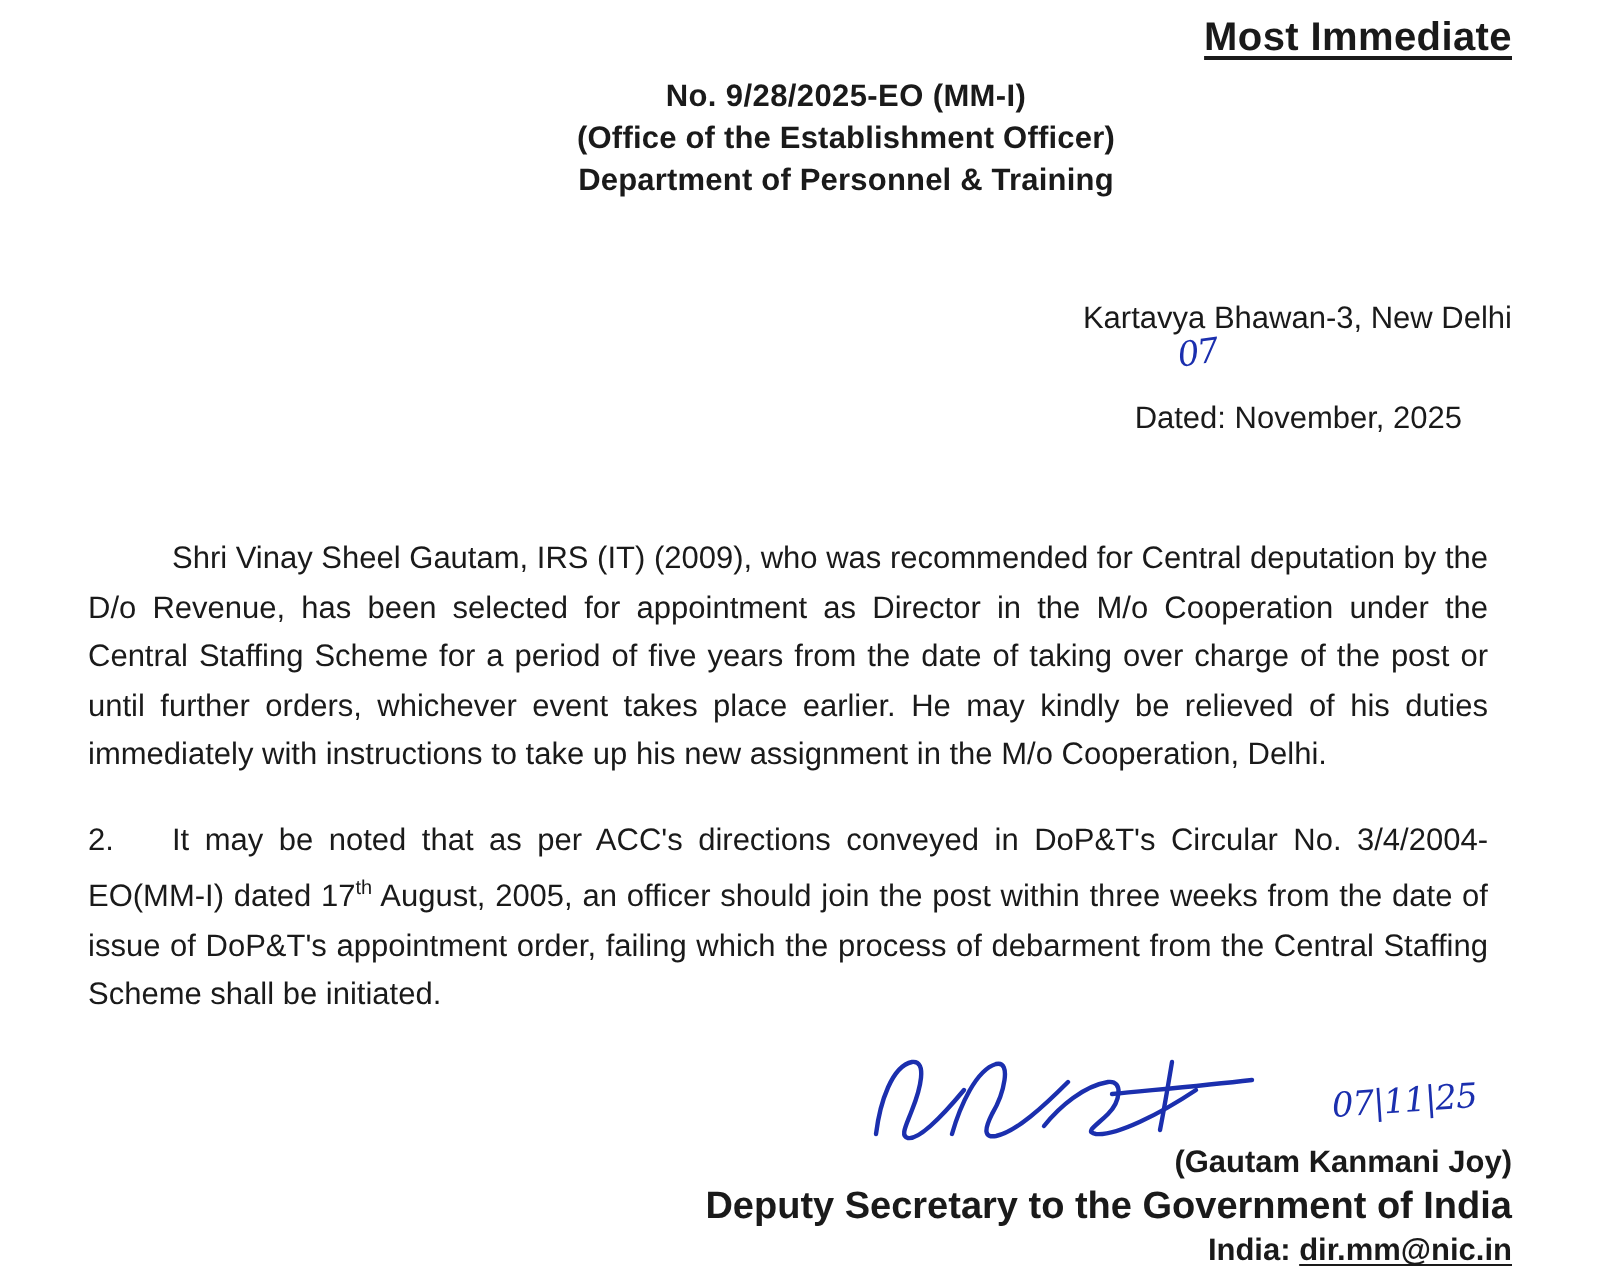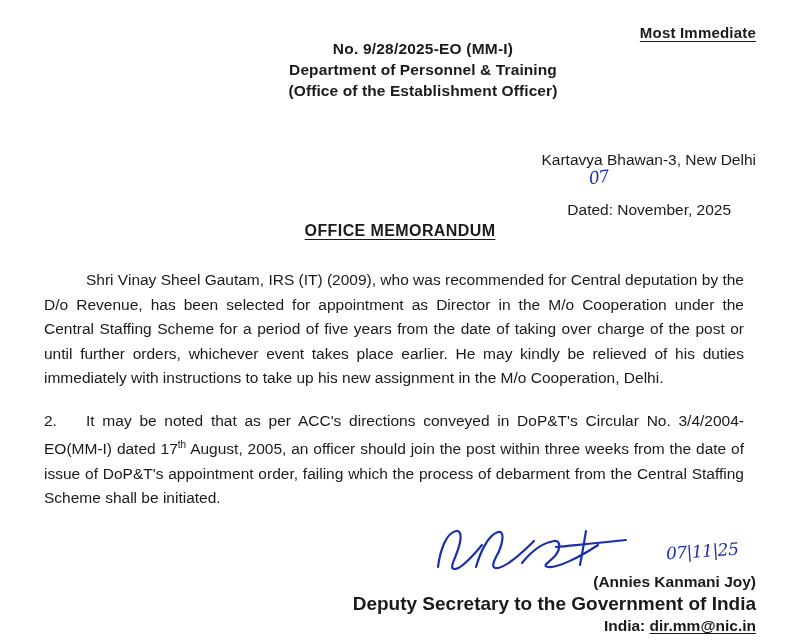--- a/index.html
+++ b/index.html
@@ -19,23 +19,23 @@
     position: relative;
     width: 800px;
     height: 643px;
     padding: 0;
     box-sizing: border-box;
   }
 
   
   .most-immediate {
     position: absolute;
-    top: 24px;
+    top: 8px;
     right: 44px;
-    font-size: 15px;
+    font-size: 20px;
     font-weight: bold;
     text-decoration: underline;
     text-underline-offset: 3px;
     letter-spacing: 0.2px;
     margin-left: 11px;
   }
 
   
   .header-block {
     position: absolute;
@@ -173,33 +173,32 @@
 </style>
 </head>
 <body>
 
 <div class="page">
 
   <div class="most-immediate">Most Immediate</div>
 
   <div class="header-block">
     <div class="line num">No. 9/28/2025-EO (MM-I)</div>
+    <div class="line">(Office of the Establishment Officer)</div>
     <div class="line">Department of Personnel &amp; Training</div>
-    <div class="line">(Office of the Establishment Officer)</div>
   </div>
 
   <div class="address-block">
     <div>Kartavya Bhawan-3, New Delhi</div>
     <div class="dated-line">
       <span>Dated:</span><span> November, 2025</span>
       <span class="handwritten-date">07</span>
     </div>
   </div>
 
-  <div class="om-title">OFFICE MEMORANDUM</div>
 
   <div class="body-area">
     <p class="para">
       <span class="indent"></span><span>Shri Vinay Sheel Gautam, IRS (IT) (2009), who was recommended for Central deputation by the D/o Revenue, has been selected for appointment as Director in the M/o Cooperation under the Central Staffing Scheme for a period of five years from the date of taking over charge of the post or until further orders, whichever event takes place earlier. He may kindly be relieved of his duties immediately with instructions to take up his new assignment in the M/o Cooperation, Delhi.</span>
     </p>
 
     <p class="para">
       <span class="para-num">2.</span><span>It may be noted that as per ACC's directions conveyed in DoP&amp;T's Circular No. 3/4/2004-EO(MM-I) dated 17</span><sup>th</sup><span> August, 2005, an officer should join the post within three weeks from the date of issue of DoP&amp;T's appointment order, failing which the process of debarment from the Central Staffing Scheme shall be initiated.</span>
     </p>
   </div>
@@ -210,20 +209,20 @@
         <g fill="none" stroke="#1b2fae" stroke-width="2.2" stroke-linecap="round">
           <path d="M8 44 C10 28, 16 10, 26 8 C34 7, 30 22, 26 32 C23 40, 20 45, 24 46 C30 47, 42 34, 52 22"></path>
           <path d="M46 44 C50 30, 58 12, 68 9 C76 7, 72 24, 66 34 C62 42, 62 46, 68 45 C78 43, 92 30, 104 18"></path>
           <path d="M92 40 C100 30, 112 20, 124 18 C132 17, 130 28, 124 34 C118 40, 112 43, 118 44 C128 45, 150 34, 168 22"></path>
           <path d="M126 24 C146 22, 170 20, 196 17"></path>
           <path d="M156 8 C154 20, 152 32, 150 42"></path>
         </g>
       </svg>
       <span class="sig-date">07|11|25</span>
     </div>
-    <div class="sig-name">(Annies Kanmani Joy)</div>
+    <div class="sig-name">(Gautam Kanmani Joy)</div>
     <div class="sig-desig">Deputy Secretary to the Government of India</div>
     <div class="sig-email">
       <span>India: </span><span class="addr">dir.mm@nic.in</span>
     </div>
   </div>
 
 </div>
 
 </body></html>

